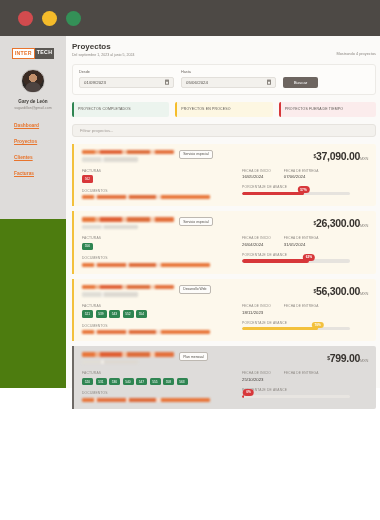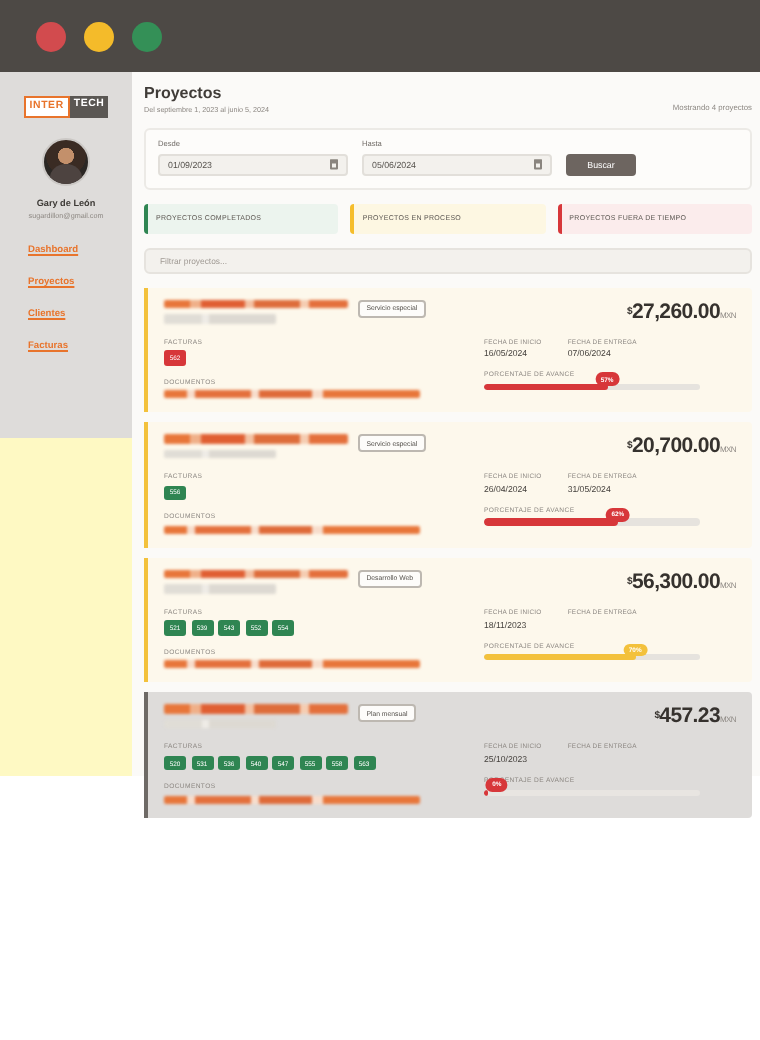--- a/index.html
+++ b/index.html
@@ -15,21 +15,21 @@
   .titlebar {
     height: 36px; background: #4d4945;
     display: flex; align-items: center; gap: 9px; padding-left: 18px;
   }
   .dot { width: 15px; height: 15px; border-radius: 50%; }
   .dot.red { background:#d24b4e; }
   .dot.yellow { background:#f4bb2a; }
   .dot.green { background:#349057; }
 
   
-  .shell { display: flex; height: 352px; background:#fef9c3; align-items: stretch; }
+  .shell { display: flex; height: 352px; background:#4d7c0f; align-items: stretch; }
 
   
   .sidebar {
     width: 66px; background:#dedcda; flex:0 0 66px;
     padding: 8px 4px 0 4px; height: 183px;
   }
   .logo {
     display:flex; justify-content:center; margin: 4px 0 0 0;
   }
   .logo-box { display:flex; font-size:5.2px; font-weight:bold; letter-spacing:.3px; }
@@ -257,21 +257,21 @@
             <div class="card-left">
               <div class="title-row">
                 <div>
                   <div class="redact l1"></div>
                   <div class="redact l2"></div>
                 </div>
                 <span class="badge-type">Servicio especial</span>
               </div>
             </div>
             <div class="amount">
-              <span class="cur">$</span><span>27,260.00</span><span class="mxn">MXN</span>
+              <span class="cur">$</span><span>37,090.00</span><span class="mxn">MXN</span>
             </div>
           </div>
           <div class="card-body">
             <div class="col-left">
               <div class="section-label">FACTURAS</div>
               <div class="inv-row">
                 <span class="inv red">562</span>
               </div>
               <div class="docs">
                 <div class="section-label">DOCUMENTOS</div>
@@ -306,21 +306,21 @@
             <div class="card-left">
               <div class="title-row">
                 <div>
                   <div class="redact l1"></div>
                   <div class="redact l2"></div>
                 </div>
                 <span class="badge-type">Servicio especial</span>
               </div>
             </div>
             <div class="amount">
-              <span class="cur">$</span><span>20,700.00</span><span class="mxn">MXN</span>
+              <span class="cur">$</span><span>26,300.00</span><span class="mxn">MXN</span>
             </div>
           </div>
           <div class="card-body">
             <div class="col-left">
               <div class="section-label">FACTURAS</div>
               <div class="inv-row">
                 <span class="inv">556</span>
               </div>
               <div class="docs">
                 <div class="section-label">DOCUMENTOS</div>
@@ -408,21 +408,21 @@
             <div class="card-left">
               <div class="title-row">
                 <div>
                   <div class="redact l1"></div>
                   <div class="redact l2"></div>
                 </div>
                 <span class="badge-type">Plan mensual</span>
               </div>
             </div>
             <div class="amount">
-              <span class="cur">$</span><span>457.23</span><span class="mxn">MXN</span>
+              <span class="cur">$</span><span>799.00</span><span class="mxn">MXN</span>
             </div>
           </div>
           <div class="card-body">
             <div class="col-left">
               <div class="section-label">FACTURAS</div>
               <div class="inv-row">
                 <span class="inv">520</span>
                 <span class="inv">531</span>
                 <span class="inv">536</span>
                 <span class="inv">540</span>

